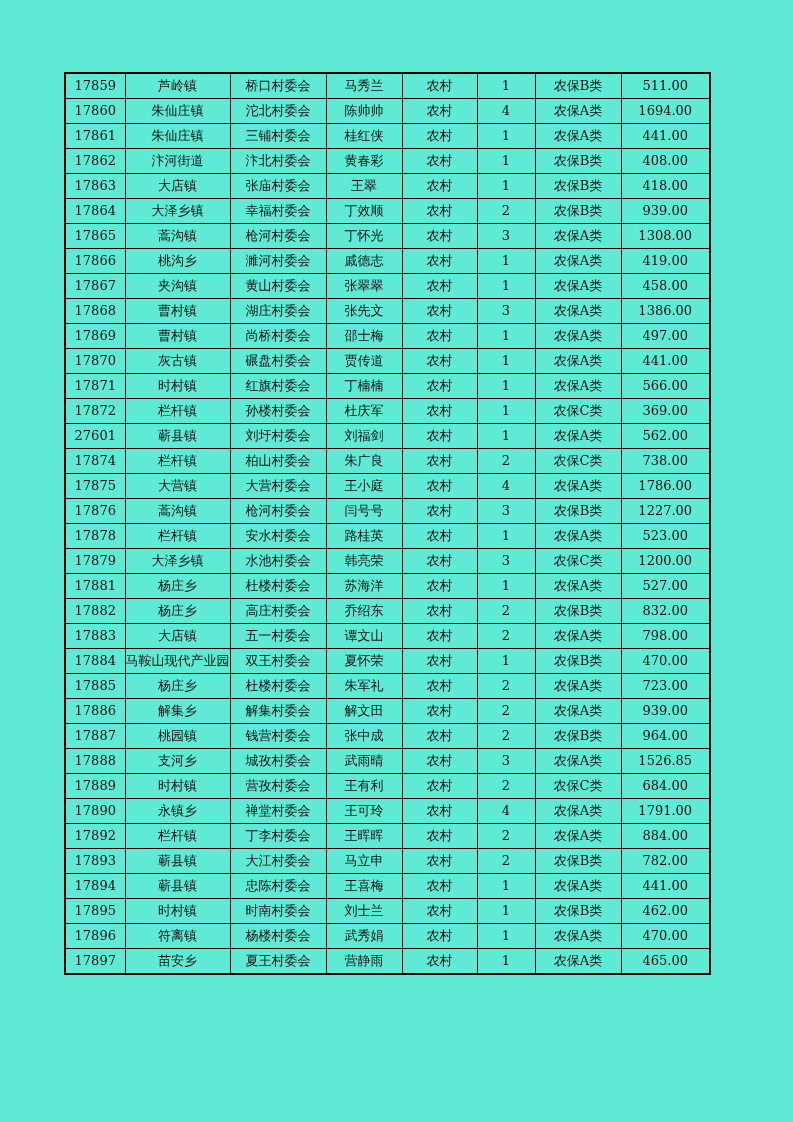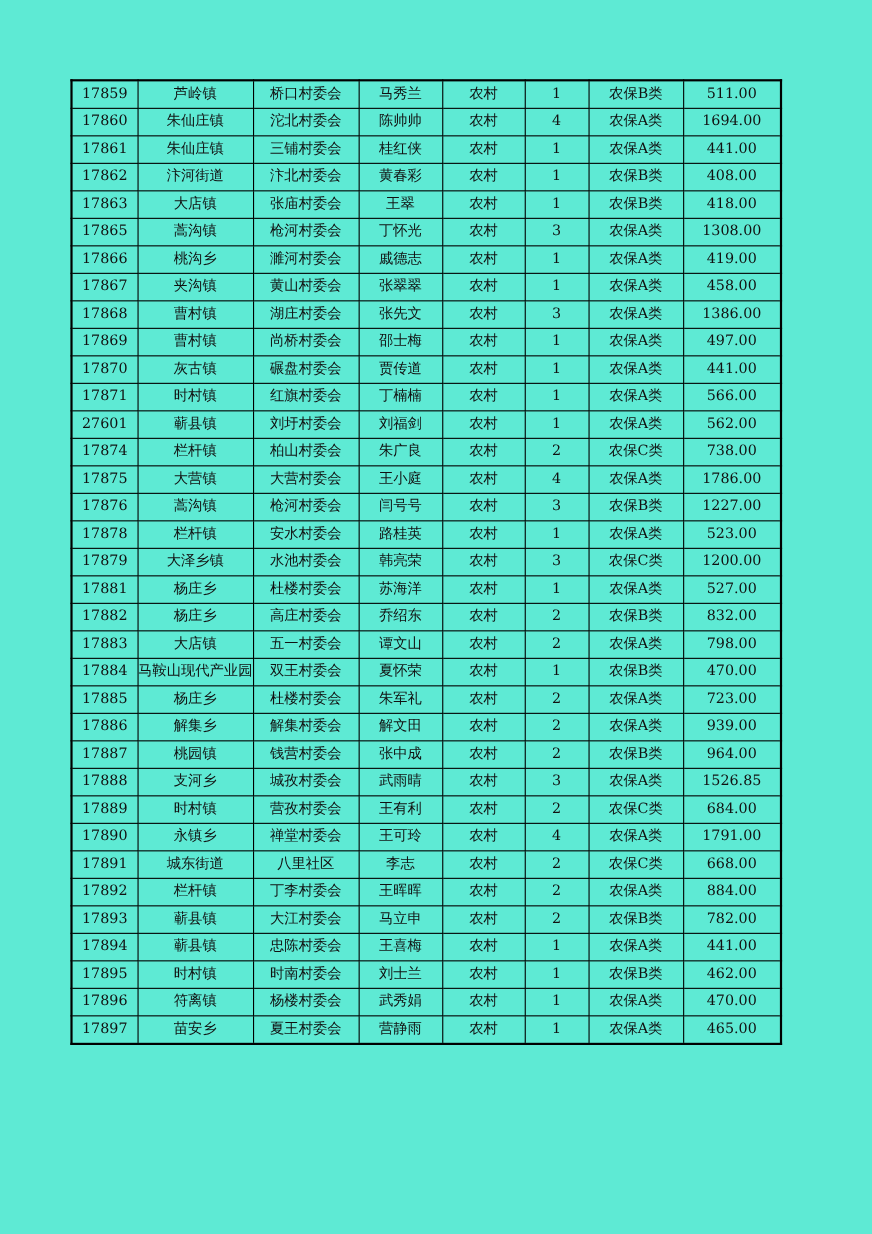--- a/index.html
+++ b/index.html
@@ -105,20 +105,30 @@
           <td>17863</td>
           <td>大店镇</td>
           <td>张庙村委会</td>
           <td>王翠</td>
           <td>农村</td>
           <td>1</td>
           <td>农保B类</td>
           <td>418.00</td>
         </tr>
         <tr>
+          <td>17864</td>
+          <td>大泽乡镇</td>
+          <td>幸福村委会</td>
+          <td>丁效顺</td>
+          <td>农村</td>
+          <td>2</td>
+          <td>农保B类</td>
+          <td>939.00</td>
+        </tr>
+        <tr>
           <td>17865</td>
           <td>蒿沟镇</td>
           <td>枪河村委会</td>
           <td>丁怀光</td>
           <td>农村</td>
           <td>3</td>
           <td>农保A类</td>
           <td>1308.00</td>
         </tr>
         <tr>
@@ -175,20 +185,30 @@
           <td>17871</td>
           <td>时村镇</td>
           <td>红旗村委会</td>
           <td>丁楠楠</td>
           <td>农村</td>
           <td>1</td>
           <td>农保A类</td>
           <td>566.00</td>
         </tr>
         <tr>
+          <td>17872</td>
+          <td>栏杆镇</td>
+          <td>孙楼村委会</td>
+          <td>杜庆军</td>
+          <td>农村</td>
+          <td>1</td>
+          <td>农保C类</td>
+          <td>369.00</td>
+        </tr>
+        <tr>
           <td>27601</td>
           <td>蕲县镇</td>
           <td>刘圩村委会</td>
           <td>刘福剑</td>
           <td>农村</td>
           <td>1</td>
           <td>农保A类</td>
           <td>562.00</td>
         </tr>
         <tr>
@@ -333,30 +353,20 @@
         </tr>
         <tr>
           <td>17890</td>
           <td>永镇乡</td>
           <td>禅堂村委会</td>
           <td>王可玲</td>
           <td>农村</td>
           <td>4</td>
           <td>农保A类</td>
           <td>1791.00</td>
-        </tr>
-        <tr>
-          <td>17891</td>
-          <td>城东街道</td>
-          <td>八里社区</td>
-          <td>李志</td>
-          <td>农村</td>
-          <td>2</td>
-          <td>农保C类</td>
-          <td>668.00</td>
         </tr>
         <tr>
           <td>17892</td>
           <td>栏杆镇</td>
           <td>丁李村委会</td>
           <td>王晖晖</td>
           <td>农村</td>
           <td>2</td>
           <td>农保A类</td>
           <td>884.00</td>

